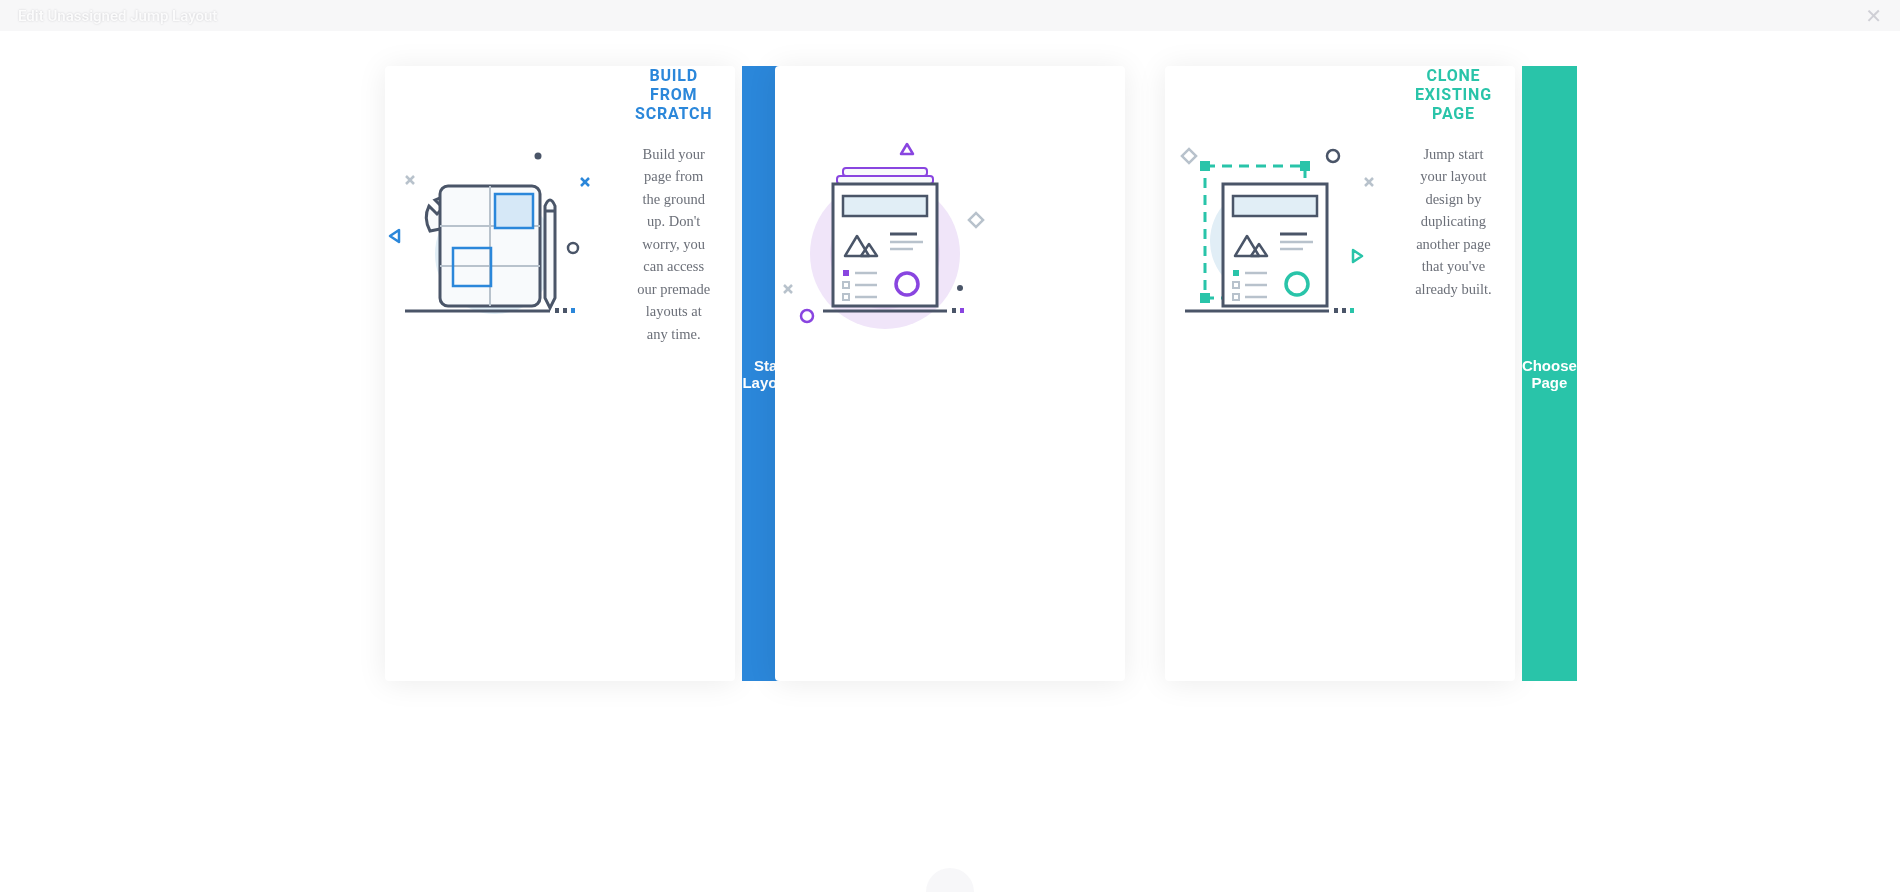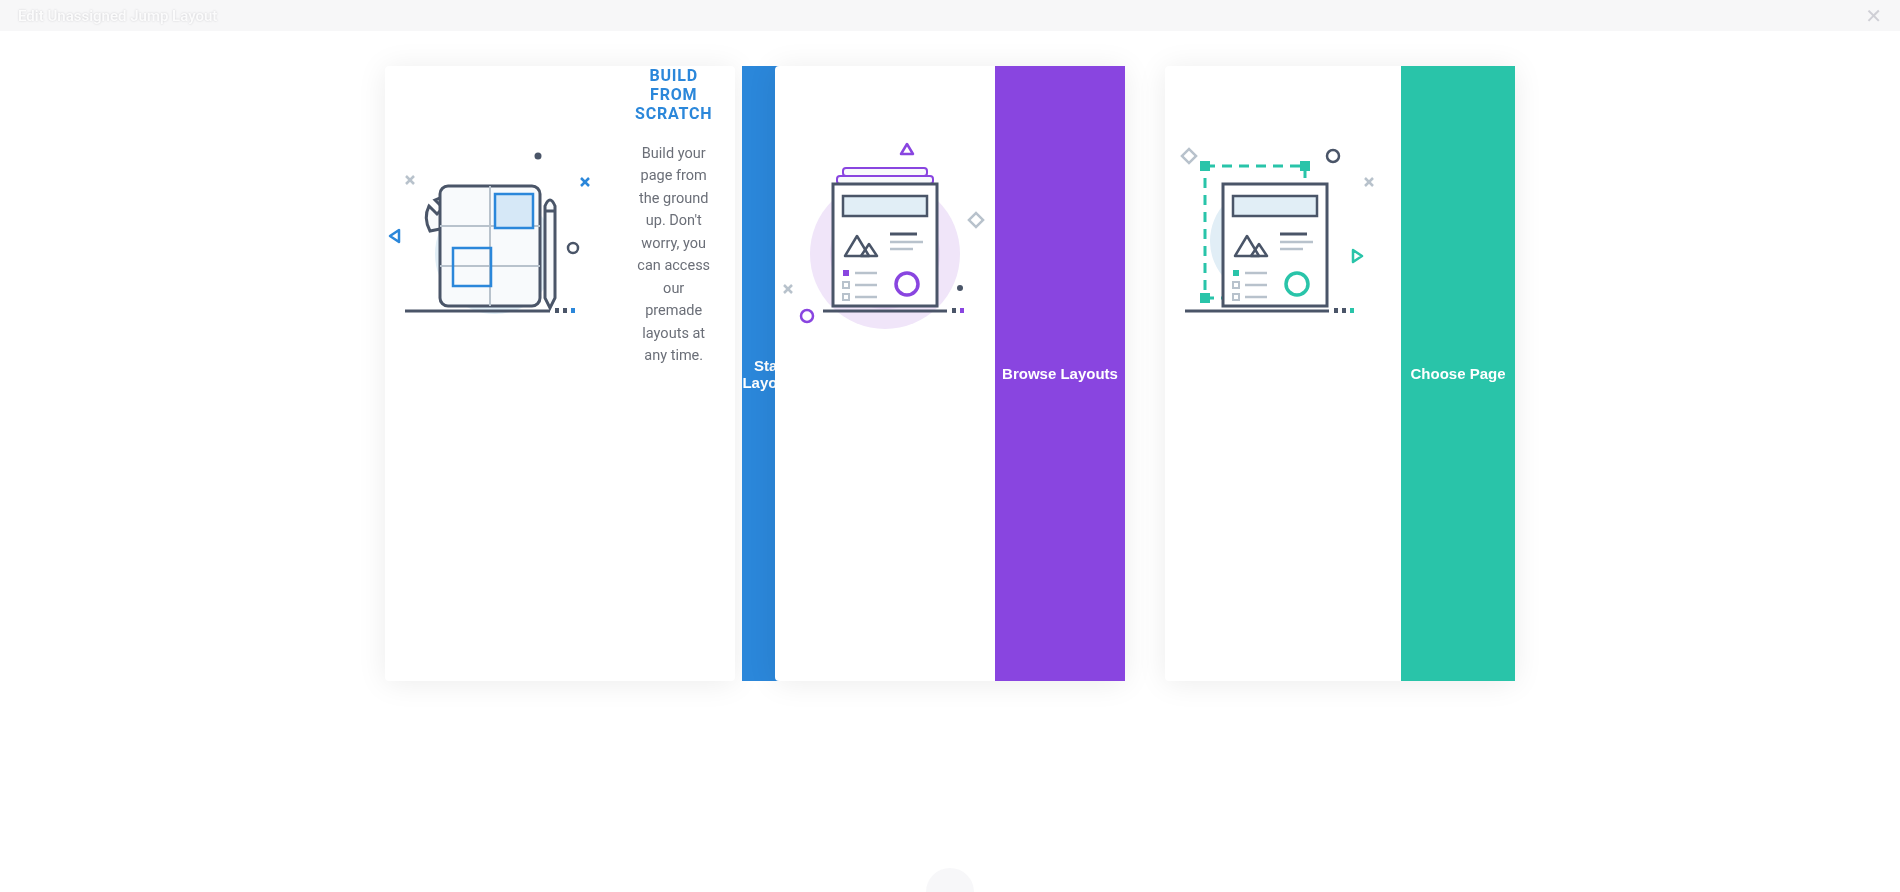--- a/index.html
+++ b/index.html
@@ -80,37 +80,38 @@
     
     .card-heading.blue { color: #2b87da; }
     .card-heading.purple { color: #8945e0; }
     .card-heading.teal { color: #29c4a9; }
     
     .card-description {
       text-align: center;
       color: #6b6f78;
       font-size: 14.5px;
       line-height: 1.55;
+      font-family: Liberation Serif, serif;
     }
     
     .card-button {
       display: block;
       width: 100%;
       border: none;
       color: #fff;
       font-size: 15px;
       font-weight: 600;
       padding: 13px 0;
       cursor: pointer;
       text-align: center;
     }
     
     .card-button.blue { background: #2b87da; }
     .card-button.purple { background: #8945e0; }
-    .card-button.teal { background: #29c4a9; margin-left: 16px; }
+    .card-button.teal { background: #29c4a9; }
     
     .bottom-tab {
       position: absolute;
       bottom: 0;
       left: 50%;
       transform: translateX(-50%) translateY(50%);
       width: 48px;
       height: 48px;
       background: rgba(230, 230, 235, 0.3);
       border-radius: 50%;
@@ -212,21 +213,20 @@
         <rect x="68" y="158" width="6" height="6" fill="none" stroke="#b8c2cc" stroke-width="2"></rect>
         <line x1="80" y1="161" x2="102" y2="161" stroke="#b8c2cc" stroke-width="2.5"></line>
 
         <circle cx="132" cy="148" r="11" fill="none" stroke="#8945e0" stroke-width="3.5"></circle>
 
         <line x1="48" y1="175" x2="172" y2="175" stroke="#4a5568" stroke-width="3"></line>
         <rect x="177" y="172" width="4" height="5" fill="#4a5568"></rect>
         <rect x="185" y="172" width="4" height="5" fill="#8945e0"></rect>
       </svg>
     </div>
-    <button class="card-button purple">Browse Layouts</button>
   </div>
 
   <div class="card">
     <div class="card-illustration">
       <svg width="220" height="210" viewBox="0 0 220 210">
 
         <circle cx="100" cy="105" r="55" fill="#e1eef6"></circle>
 
         <rect x="19" y="15" width="10" height="10" fill="none" stroke="#b8c2cc" stroke-width="2.5" transform="rotate(45 24 20)"></rect>
         <circle cx="168" cy="20" r="6" fill="none" stroke="#4a5568" stroke-width="2.5"></circle>
@@ -260,18 +260,22 @@
         <line x1="80" y1="161" x2="102" y2="161" stroke="#b8c2cc" stroke-width="2.5"></line>
 
         <circle cx="132" cy="148" r="11" fill="none" stroke="#29c4a9" stroke-width="3.5"></circle>
 
         <line x1="20" y1="175" x2="164" y2="175" stroke="#4a5568" stroke-width="3"></line>
         <rect x="169" y="172" width="4" height="5" fill="#4a5568"></rect>
         <rect x="177" y="172" width="4" height="5" fill="#4a5568"></rect>
         <rect x="185" y="172" width="4" height="5" fill="#29c4a9"></rect>
       </svg>
     </div>
+    <div class="card-content">
+      <h3 class="card-heading teal">CLONE EXISTING PAGE</h3>
+      <p class="card-description">Jump start your layout design by duplicating another page that you've already built.</p>
+    </div>
     <button class="card-button teal">Choose Page</button>
   </div>
 
 </div>
 
 <div class="bottom-tab"></div>
 
 </body></html>

